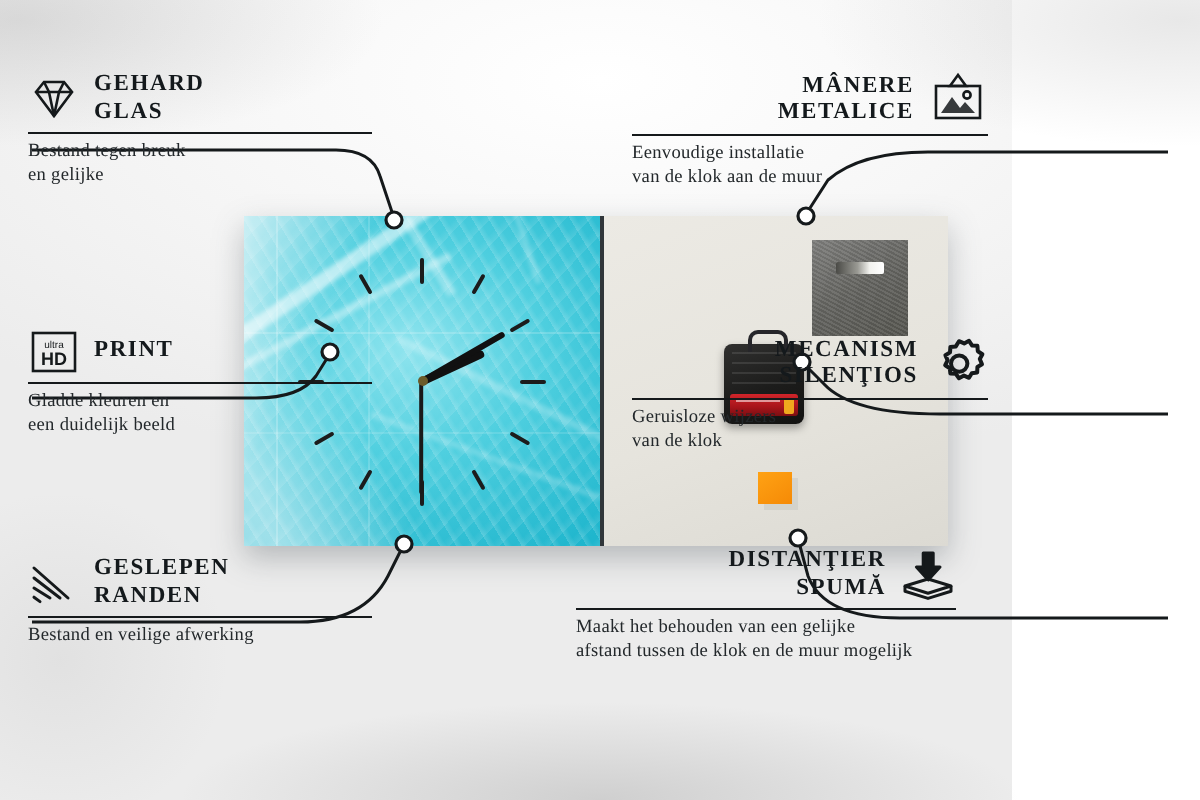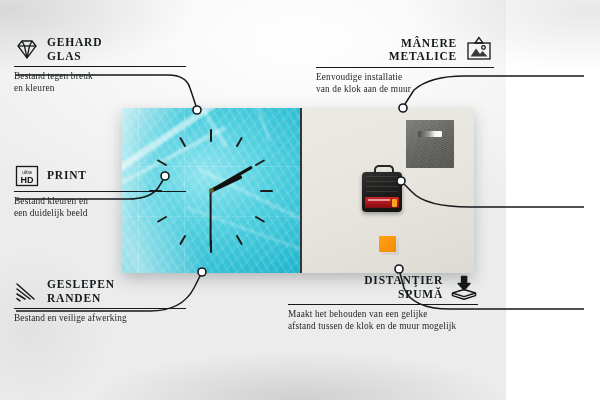--- a/index.html
+++ b/index.html
@@ -243,38 +243,38 @@
         </g>
       </svg>
       <div class="title">
         <div>GEHARD</div>
         <div>GLAS</div>
       </div>
     </div>
     <div class="rule"></div>
     <div class="desc">
       <div>Bestand tegen breuk</div>
-      <div>en kleuren</div>
+      <div>en gelijke</div>
     </div>
   </div>
 
   <div class="feat left" id="f-print">
     <div class="head">
       <svg class="ico" width="26" height="24" viewBox="0 0 26 24">
         <rect x="2.5" y="2.5" width="21" height="19" fill="none" stroke="currentColor" stroke-width="1.3"></rect>
         <text x="13" y="10" font-family="Liberation Sans, sans-serif" font-size="5" text-anchor="middle" fill="currentColor">ultra</text>
         <text x="13" y="18.5" font-family="Liberation Sans, sans-serif" font-size="9" font-weight="bold" text-anchor="middle" fill="currentColor">HD</text>
       </svg>
       <div class="title">
         <div>PRINT</div>
       </div>
     </div>
     <div class="rule"></div>
     <div class="desc">
-      <div>Bestand kleuren en</div>
+      <div>Gladde kleuren en</div>
       <div>een duidelijk beeld</div>
     </div>
   </div>
 
   <div class="feat left" id="f-edges">
     <div class="head">
       <svg class="ico" width="26" height="22" viewBox="0 0 26 22">
         <g stroke="currentColor" stroke-width="1.5" fill="none" stroke-linecap="round">
           <path d="M3 3 L20 18"></path>
             <path d="M3 8 L16 18"></path>
@@ -308,20 +308,39 @@
         </g>
       </svg>
     </div>
     <div class="rule"></div>
     <div class="desc">
       <div>Eenvoudige installatie</div>
       <div>van de klok aan de muur</div>
     </div>
   </div>
 
+  <div class="feat right" id="f-mech">
+    <div class="head">
+      <div class="title">
+        <div>MECANISM</div>
+        <div>SILENŢIOS</div>
+      </div>
+      <svg class="ico" width="28" height="28" viewBox="0 0 28 28">
+        <g fill="none" stroke="currentColor" stroke-width="2" stroke-linejoin="round">
+          <path d="M14 2.6 l2.6 1.1 2.4-1.3 1.5 2.3 2.7 .2 .2 2.7 2.3 1.5-1.3 2.4 1.1 2.6-2.3 1.4-.1 2.7-2.7 .4-1.4 2.3-2.5-1.1-2.5 1.3-1.6-2.2-2.7-.1-.3-2.7-2.3-1.5 1.2-2.4-1.1-2.6 2.3-1.4 .2-2.7 2.7-.3z" transform="translate(-0.5,0)"></path>
+          <circle cx="13.6" cy="13.8" r="4.1"></circle>
+        </g>
+      </svg>
+    </div>
+    <div class="rule"></div>
+    <div class="desc">
+      <div>Geruisloze wijzers</div>
+      <div>van de klok</div>
+    </div>
+  </div>
 
   <div class="feat right" id="f-foam">
     <div class="head">
       <div class="title">
         <div>DISTANŢIER</div>
         <div>SPUMĂ</div>
       </div>
       <svg class="ico" width="28" height="26" viewBox="0 0 28 26">
         <g fill="none" stroke="currentColor" stroke-width="1.5" stroke-linejoin="round">
           <path d="M11.6 1.5 h5 v7 h3.4 L14.1 15 L8.2 8.5 h3.4 z" fill="currentColor"></path>

